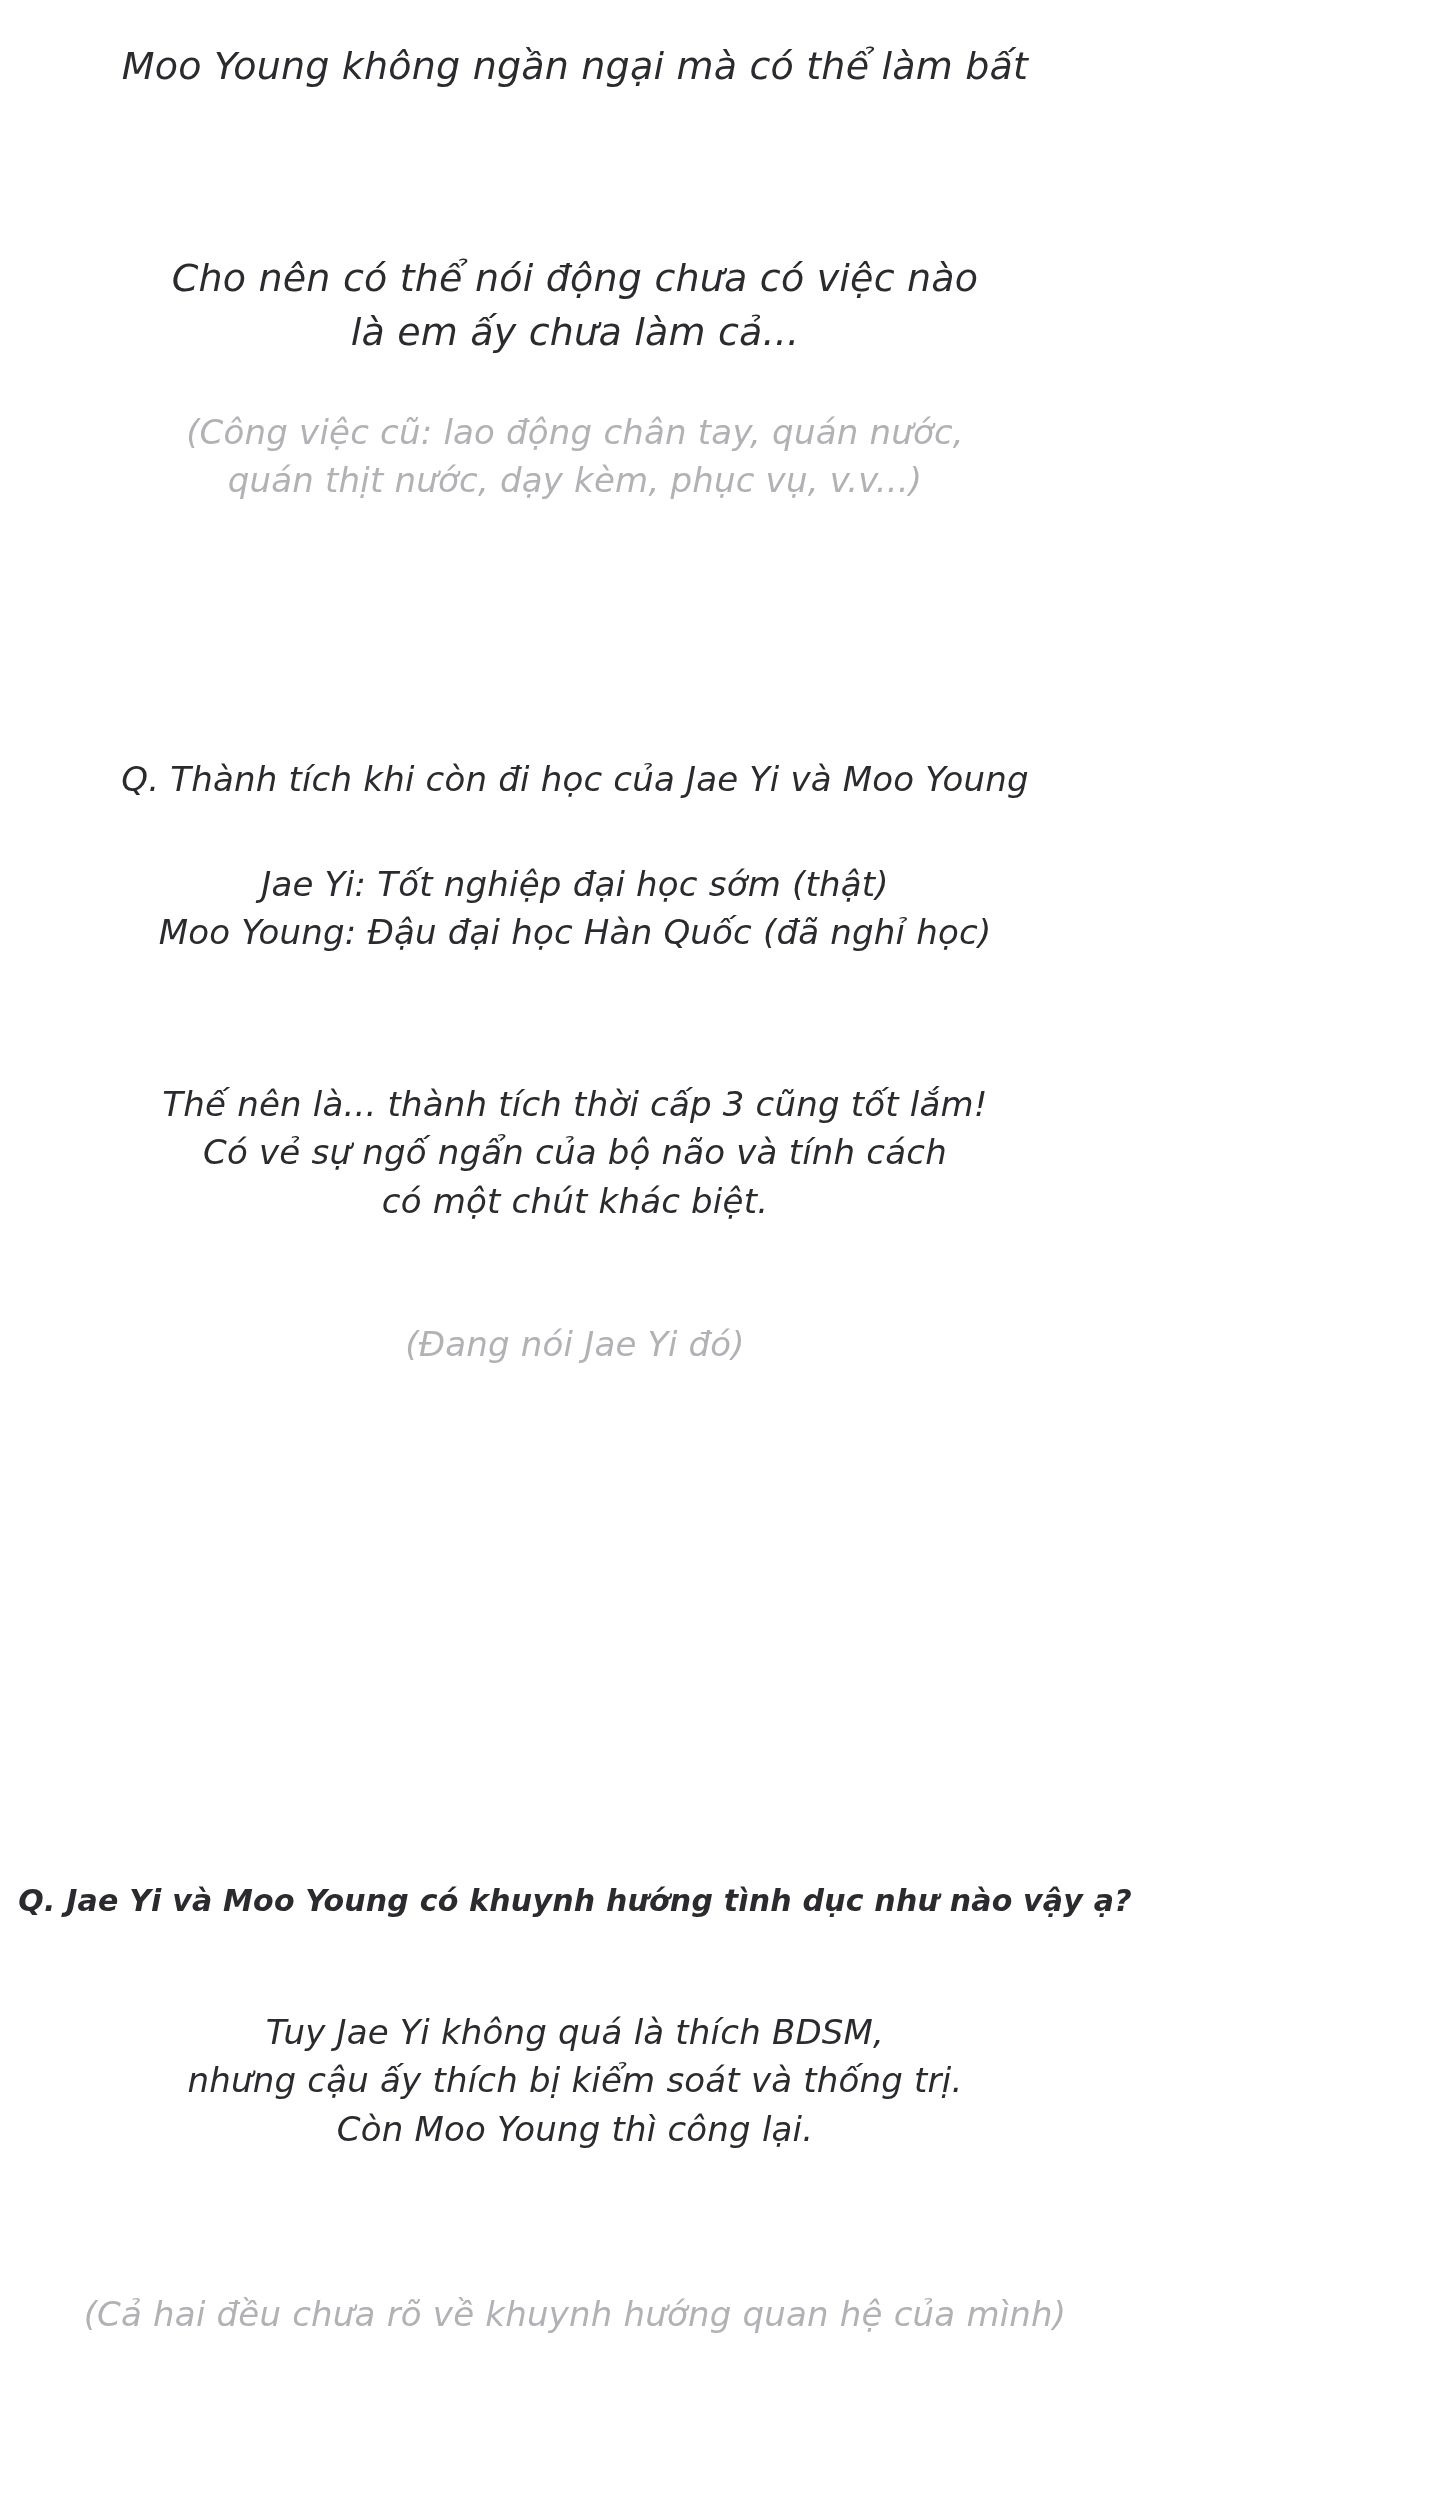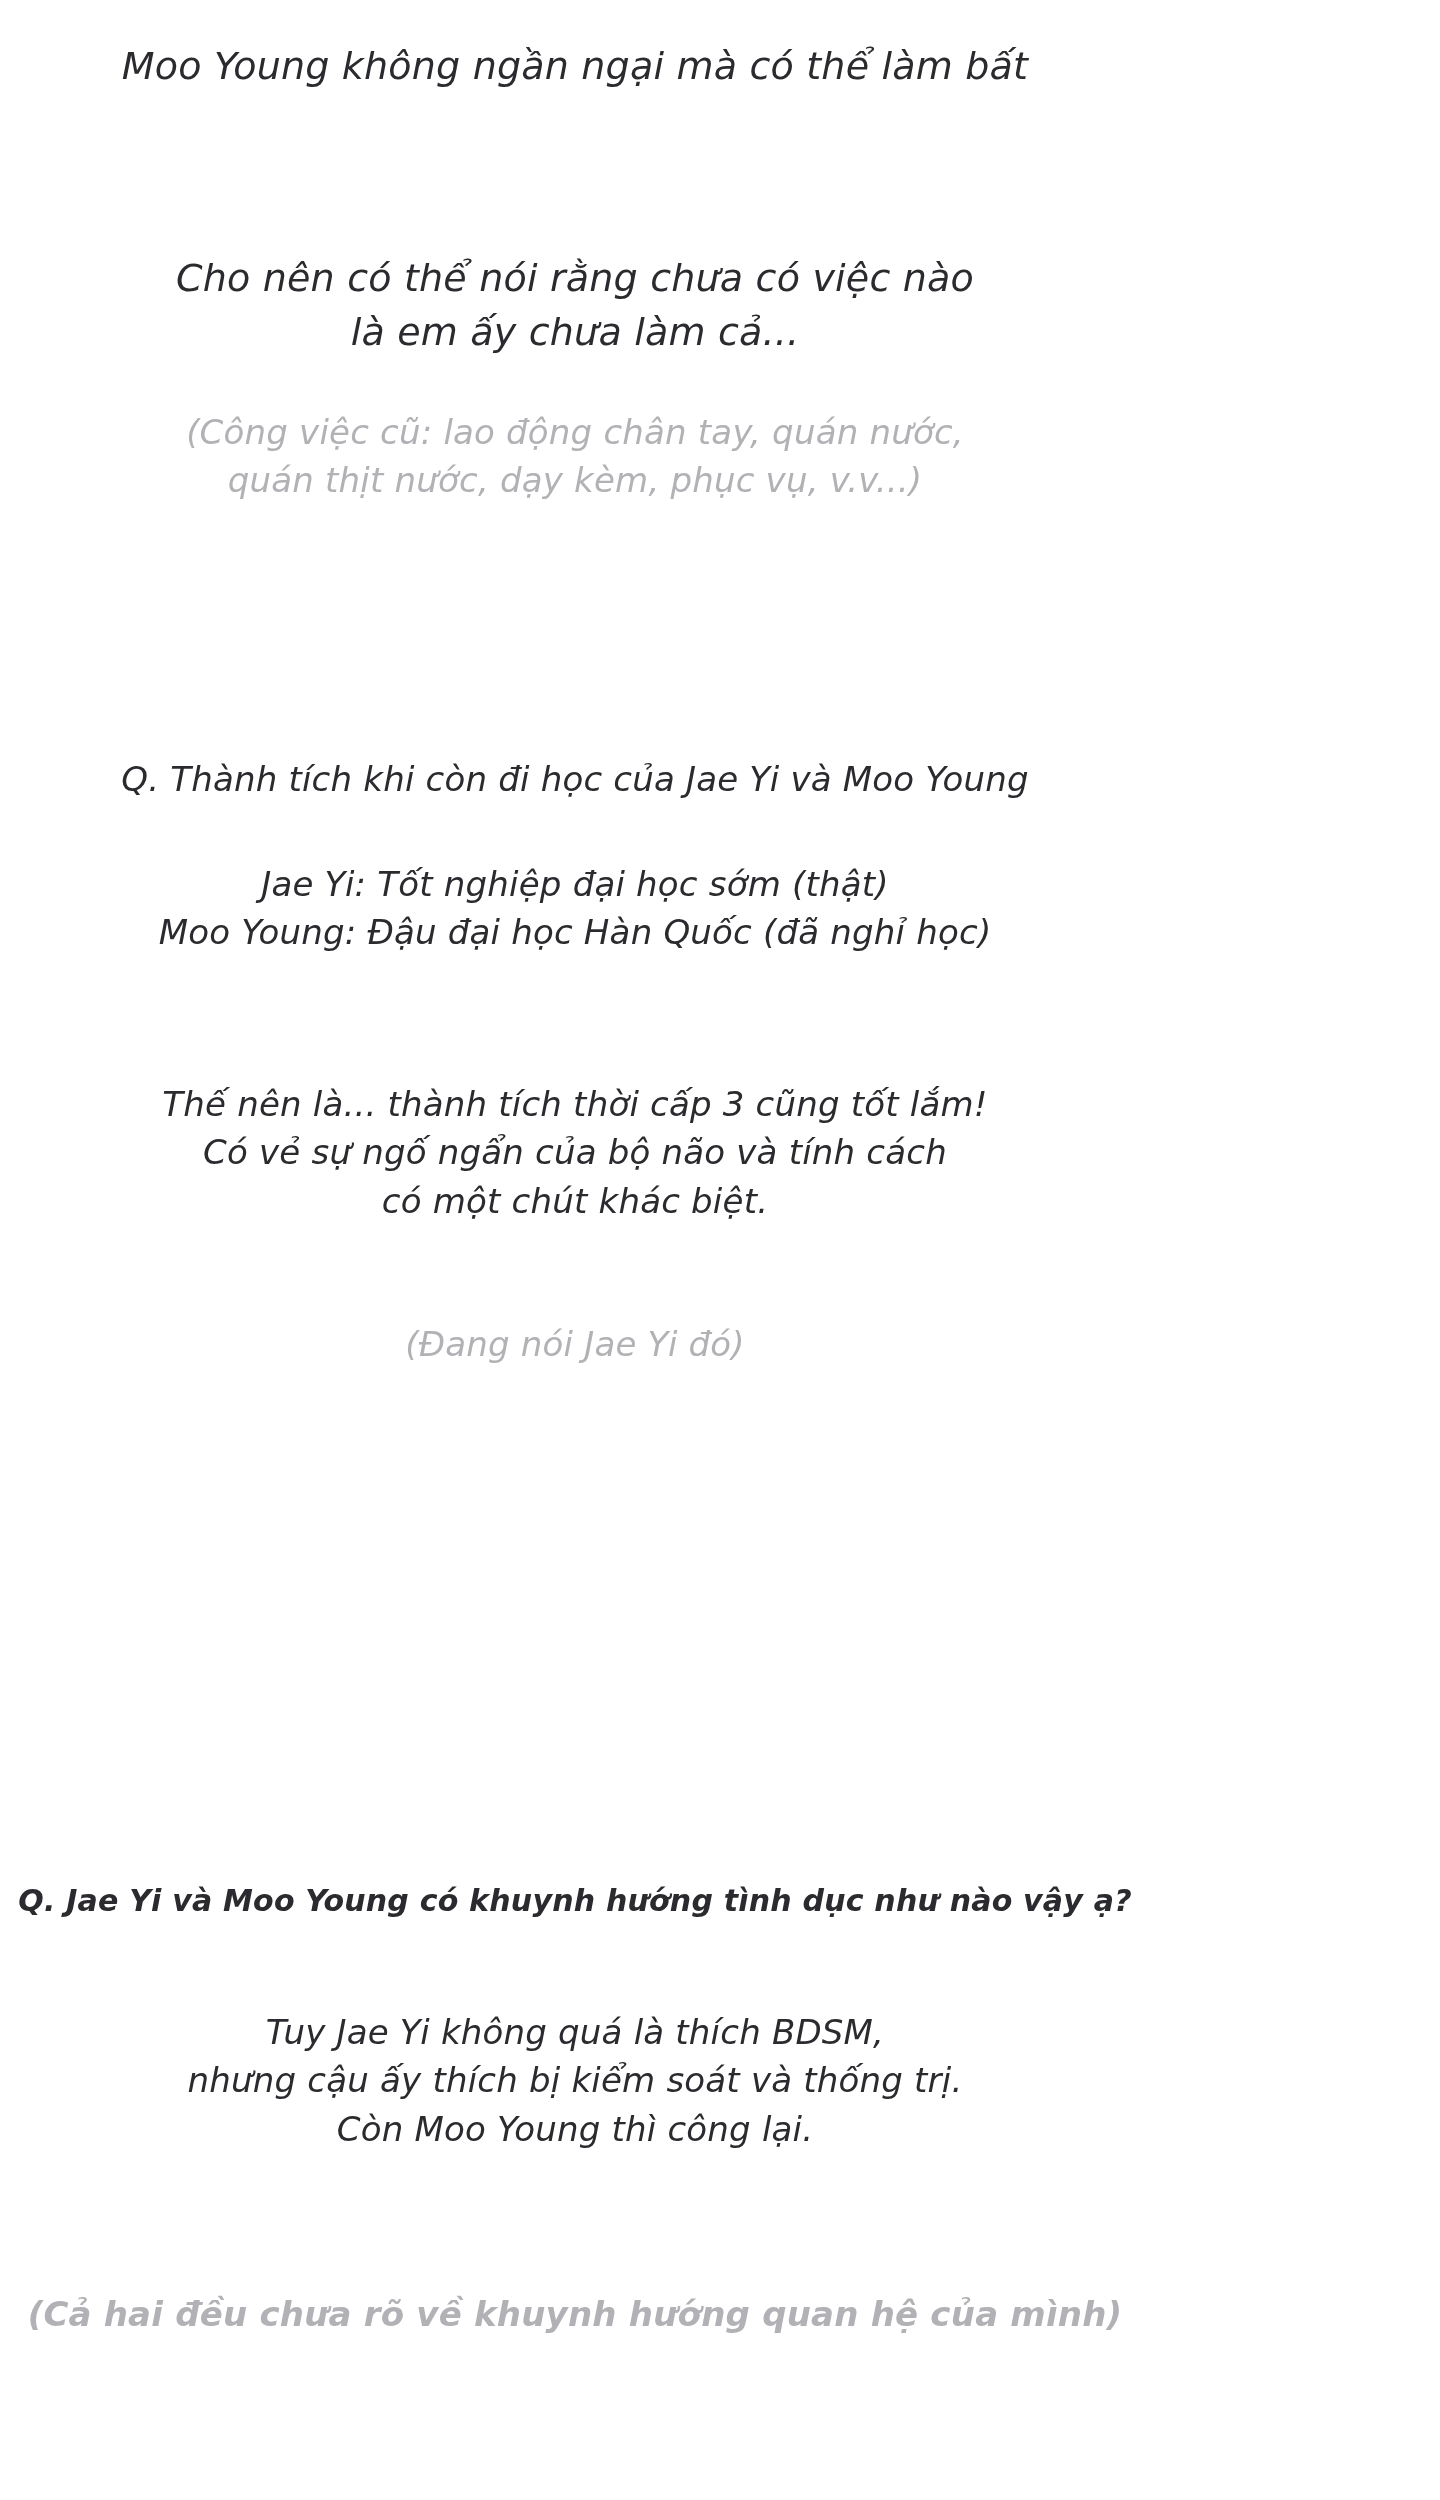--- a/index.html
+++ b/index.html
@@ -51,21 +51,21 @@
 </head>
 <body>
 
 <div class="page">
 
   <div class="block dark t-large" style="top: 40px;">
     <span class="line">Moo Young không ngần ngại mà có thể làm bất</span>
   </div>
 
   <div class="block dark t-large" style="top: 252px;">
-    <span class="line">Cho nên có thể nói rằng chưa có việc nào</span>
+    <span class="line">Cho nên có thể nói động chưa có việc nào</span>
     <span class="line">là em ấy chưa làm cả...</span>
   </div>
 
   <div class="block muted t-mid" style="top: 408px;">
     <span class="line">(Công việc cũ: lao động chân tay, quán nước,</span>
     <span class="line">quán thịt nước, dạy kèm, phục vụ, v.v...)</span>
   </div>
 
   <div class="block dark t-mid" style="top: 755px;">
     <span class="line">Q. Thành tích khi còn đi học của Jae Yi và Moo Young</span>
@@ -89,17 +89,17 @@
   <div class="block dark t-small" style="top: 1880px; font-weight: bold;">
     <span class="line">Q. Jae Yi và Moo Young có khuynh hướng tình dục như nào vậy ạ?</span>
   </div>
 
   <div class="block dark t-mid" style="top: 2008px;">
     <span class="line">Tuy Jae Yi không quá là thích BDSM,</span>
     <span class="line">nhưng cậu ấy thích bị kiểm soát và thống trị.</span>
     <span class="line">Còn Moo Young thì công lại.</span>
   </div>
 
-  <div class="block muted t-mid" style="top: 2290px; font-weight: bold;">
+  <div class="block muted t-mid" style="top: 2290px;">
     <span class="line">(Cả hai đều chưa rõ về khuynh hướng quan hệ của mình)</span>
   </div>
 
 </div>
 
 </body></html>

